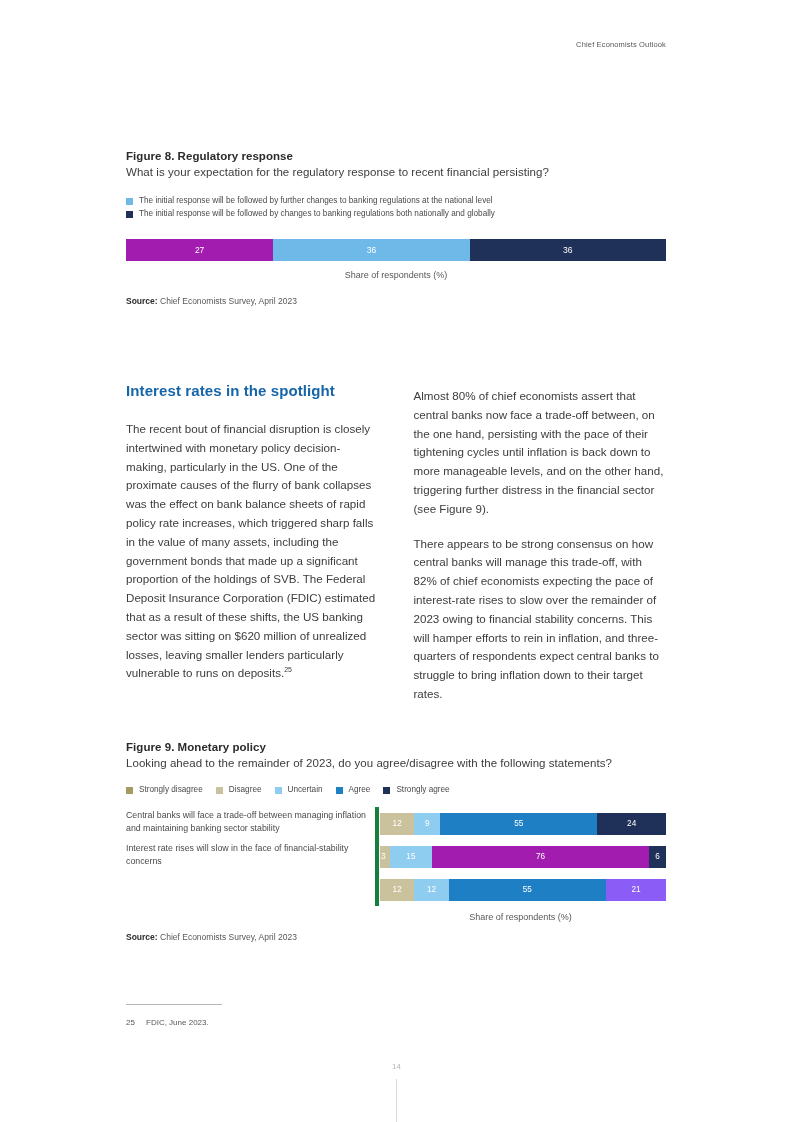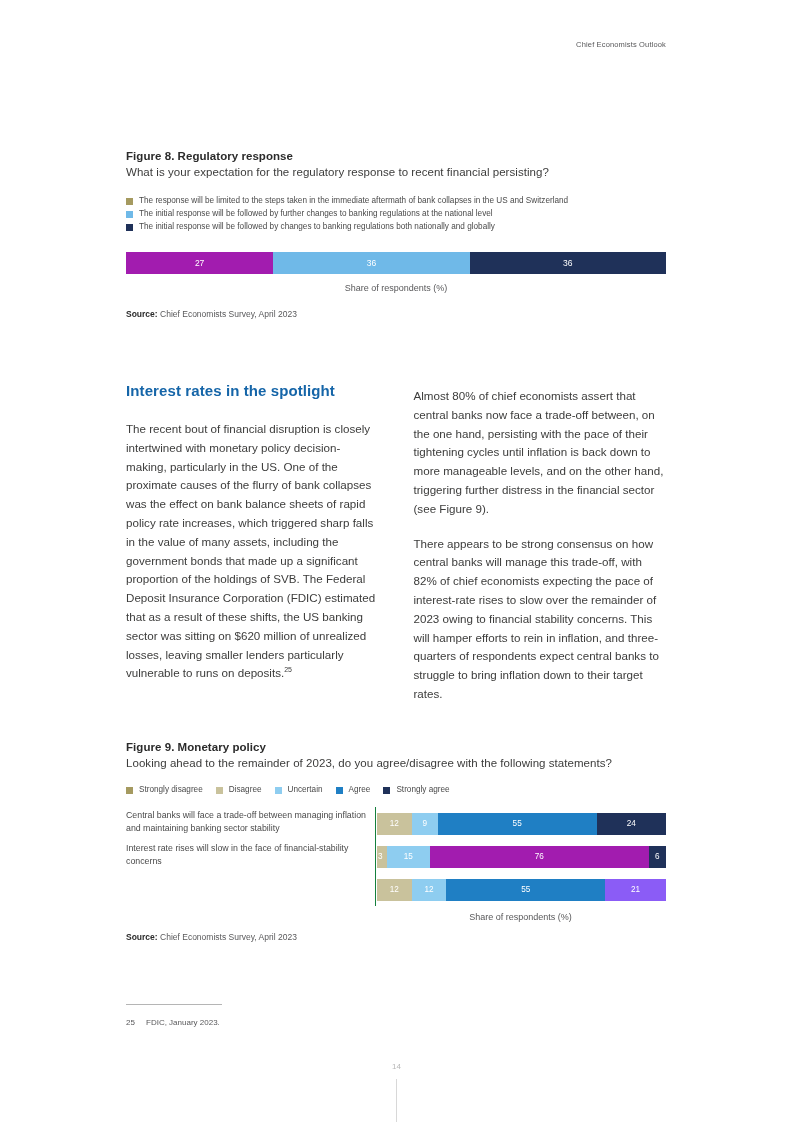--- a/index.html
+++ b/index.html
@@ -147,21 +147,21 @@
   .fig9-label {
     font-size: 8.8px;
     line-height: 12.6px;
     color: #4a4a4a;
     height: 33px;
     display: flex;
     align-items: flex-start;
   }
   .fig9-bars {
     flex: 1;
-    border-left: 1px solid #15803d;
+    border-left: 4px solid #15803d;
     padding-left: 1px;
   }
   .fig9-rowwrap { height: 33px; display: flex; align-items: center; }
   .fig9-row { display: flex; height: 22px; width: 100%; }
   .fig9-seg {
     display: flex;
     align-items: center;
     justify-content: center;
     font-size: 8.2px;
     color: #ffffff;
@@ -215,24 +215,20 @@
 
   <div class="running-header">Chief Economists Outlook</div>
 
   <div class="content" style="top:150px;">
 
     <div class="fig-title">Figure 8. Regulatory response</div>
     <div class="fig-question">What is your expectation for the regulatory response to recent financial persisting?</div>
 
     <div class="legend-vertical">
       <div class="legend-row">
-        <span class="legend-sw" style="background:#a59a60"></span>
-        <span class="legend-lbl">The response will be limited to the steps taken in the immediate aftermath of bank collapses in the US and Switzerland</span>
-      </div>
-      <div class="legend-row">
         <span class="legend-sw" style="background:#6fb9e8"></span>
         <span class="legend-lbl">The initial response will be followed by further changes to banking regulations at the national level</span>
       </div>
       <div class="legend-row">
         <span class="legend-sw" style="background:#1f3159"></span>
         <span class="legend-lbl">The initial response will be followed by changes to banking regulations both nationally and globally</span>
       </div>
     </div>
 
     <div class="fig8-bar">
@@ -360,20 +356,20 @@
     <div class="fig9-caption">Share of respondents (%)</div>
 
     <div class="source" style="margin-top:10px;">
       <b>Source:</b><span> Chief Economists Survey, April 2023</span>
     </div>
   </div>
 
   <div class="content" style="top:1004px;">
     <div class="fn-rule"></div>
     <div class="footnote">
-      <span class="num">25</span><span>FDIC, January 2023.</span>
+      <span class="num">25</span><span>FDIC, June 2023.</span>
     </div>
   </div>
 
   <div class="page-number">14</div>
   <div class="page-rule"></div>
 
 </div>
 
 </body></html>

